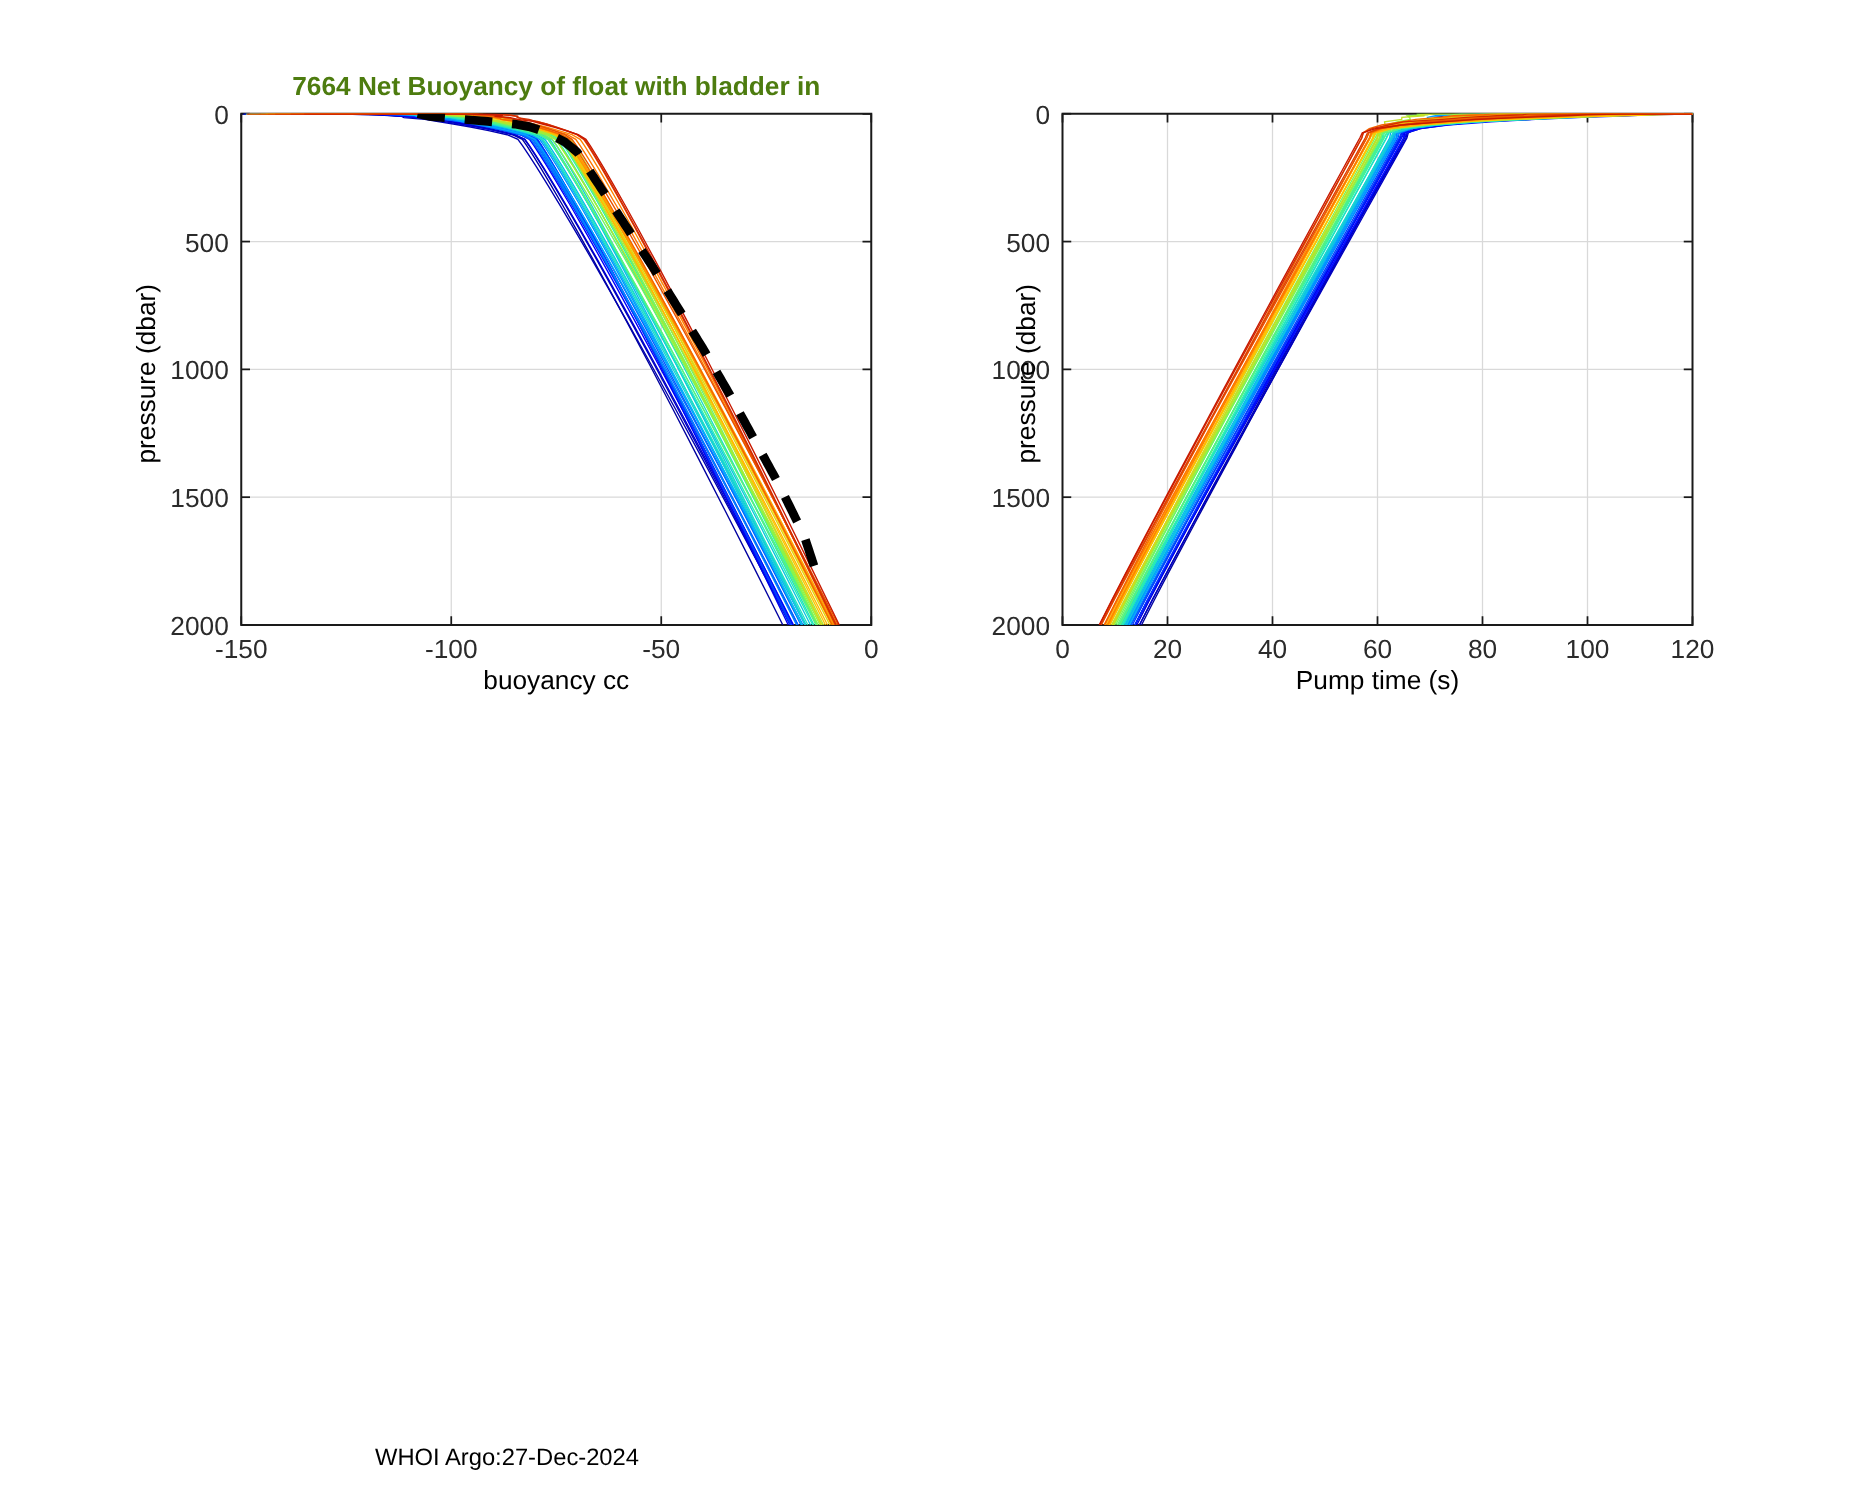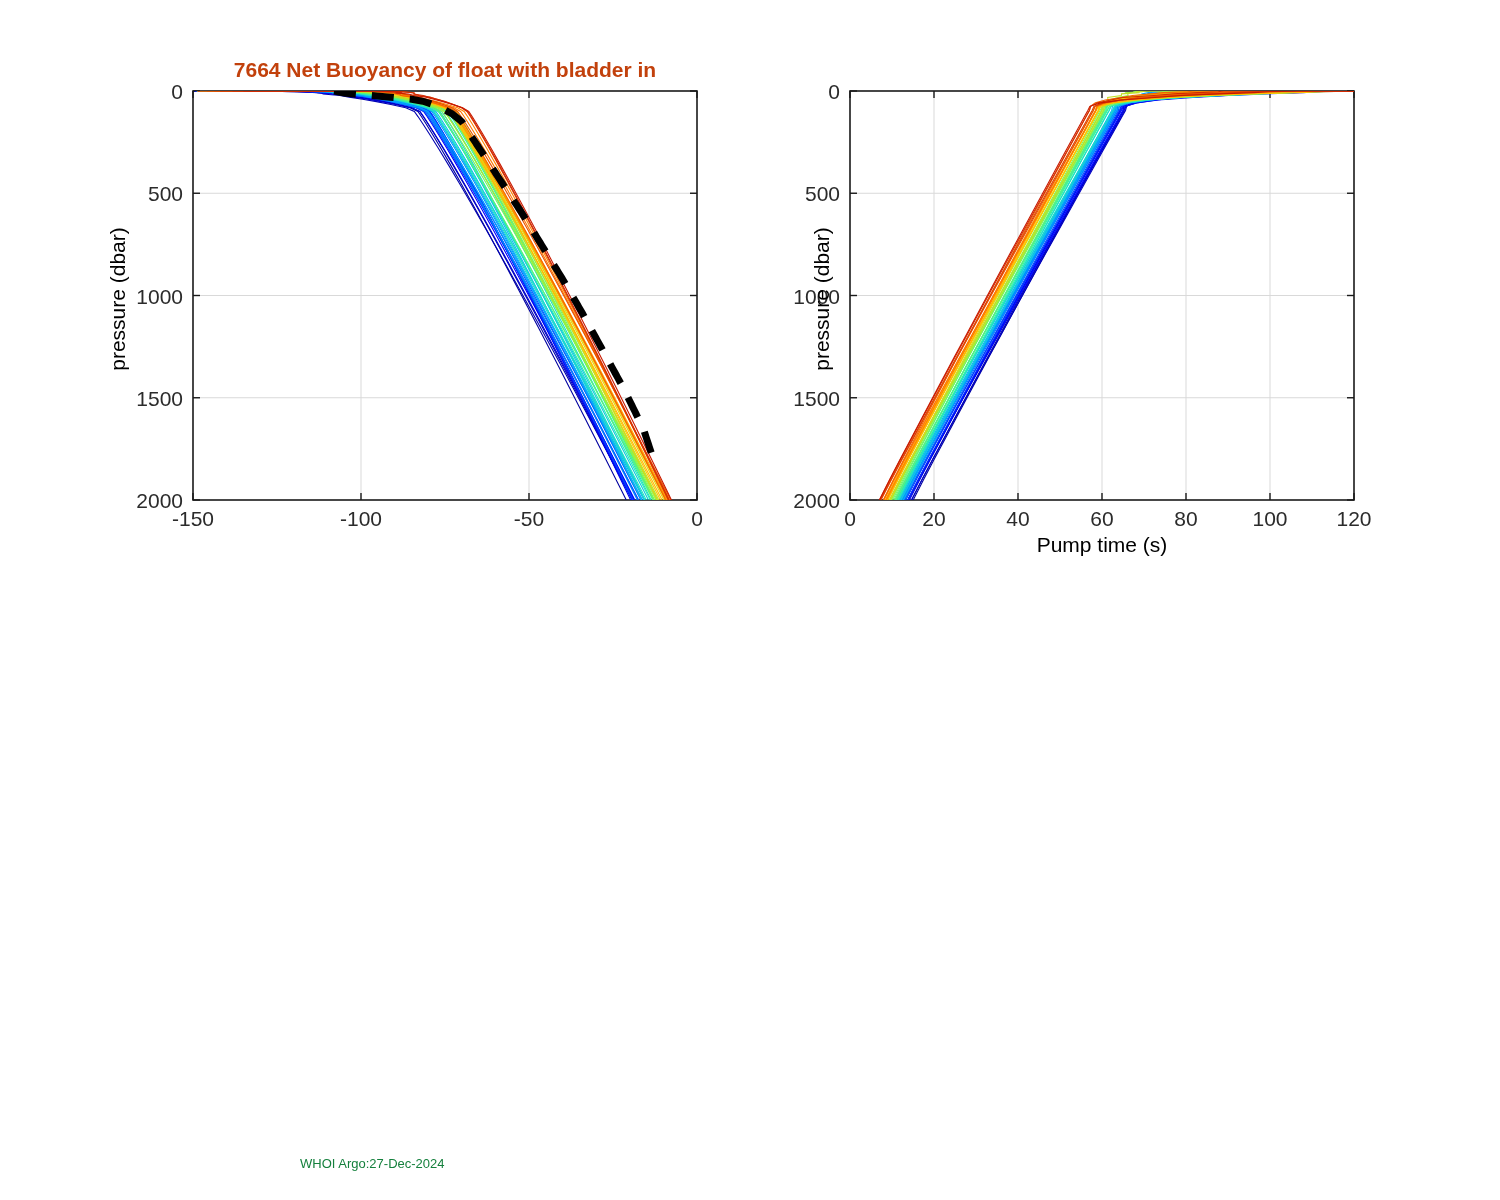--- a/index.html
+++ b/index.html
@@ -1,29 +1,29 @@
 <!DOCTYPE html>
 <html><head>
 <meta charset="utf-8">
 <style>
   html,body{margin:0;padding:0;background:#ffffff;}
   body{width:1500px;height:1200px;font-family:"Liberation Sans",sans-serif;color:#000;}
   #page{position:relative;width:1500px;height:1200px;overflow:hidden;background:#fff;}
   .panel{position:absolute;}
   .ptitle{
     position:absolute;text-align:center;font-weight:bold;font-size:21px;
-    color:#c2410c;white-space:nowrap;font-family:"Liberation Sans",sans-serif;
+    color:#4d7c0f;white-space:nowrap;font-family:"Liberation Sans",sans-serif;
   }
   .axlabel{
     position:absolute;font-size:21px;color:#000;white-space:nowrap;text-align:center;
     font-family:"Liberation Sans",sans-serif;
   }
   .axlabel.vert{transform-origin:50% 50%;transform:rotate(-90deg);}
   .footer{
-    position:absolute;font-size:13px;color:#15803d;white-space:nowrap;
+    position:absolute;font-size:19px;color:#000000;white-space:nowrap;
     font-family:"Liberation Sans",sans-serif;
   }
   svg{display:block;}
   text.tick{font-family:"Liberation Sans",sans-serif;font-size:21px;fill:#2b2b2b;}
   .gridline{stroke:#d9d9d9;stroke-width:1;}
   .axisbox{fill:none;stroke:#1a1a1a;stroke-width:1.6;}
   .tickmark{stroke:#1a1a1a;stroke-width:1.4;}
   .dataline{fill:none;stroke-width:1.1;}
   .refline{fill:none;stroke:#000000;stroke-width:7;stroke-dasharray:22 16;stroke-linecap:butt;}
   .seriesline{fill:none;stroke:#0072bd;stroke-width:1.6;}
@@ -32,20 +32,21 @@
 <body>
 
 <div id="page">
 
   <div class="panel" style="left:0px;top:0px;width:750px;height:600px;">
 
     <div class="ptitle" style="left:193px;top:58px;width:504px;">7664 Net Buoyancy of float with bladder in</div>
 
     <div class="axlabel vert" style="left:-12px;top:287px;width:260px;">pressure (dbar)</div>
 
+    <div class="axlabel" style="left:193px;top:533px;width:504px;">buoyancy cc</div>
 
     <svg width="750" height="600">
       <g id="svg-buoyancy">
           <line x1="361" y1="91" x2="361" y2="500" class="gridline"></line>
           <line x1="529" y1="91" x2="529" y2="500" class="gridline"></line>
           <line x1="193" y1="193.25" x2="697" y2="193.25" class="gridline"></line>
           <line x1="193" y1="295.5" x2="697" y2="295.5" class="gridline"></line>
           <line x1="193" y1="397.75" x2="697" y2="397.75" class="gridline"></line>
           <line x1="193" y1="500" x2="193" y2="493" class="tickmark"></line>
           <line x1="193" y1="91" x2="193" y2="98" class="tickmark"></line>

